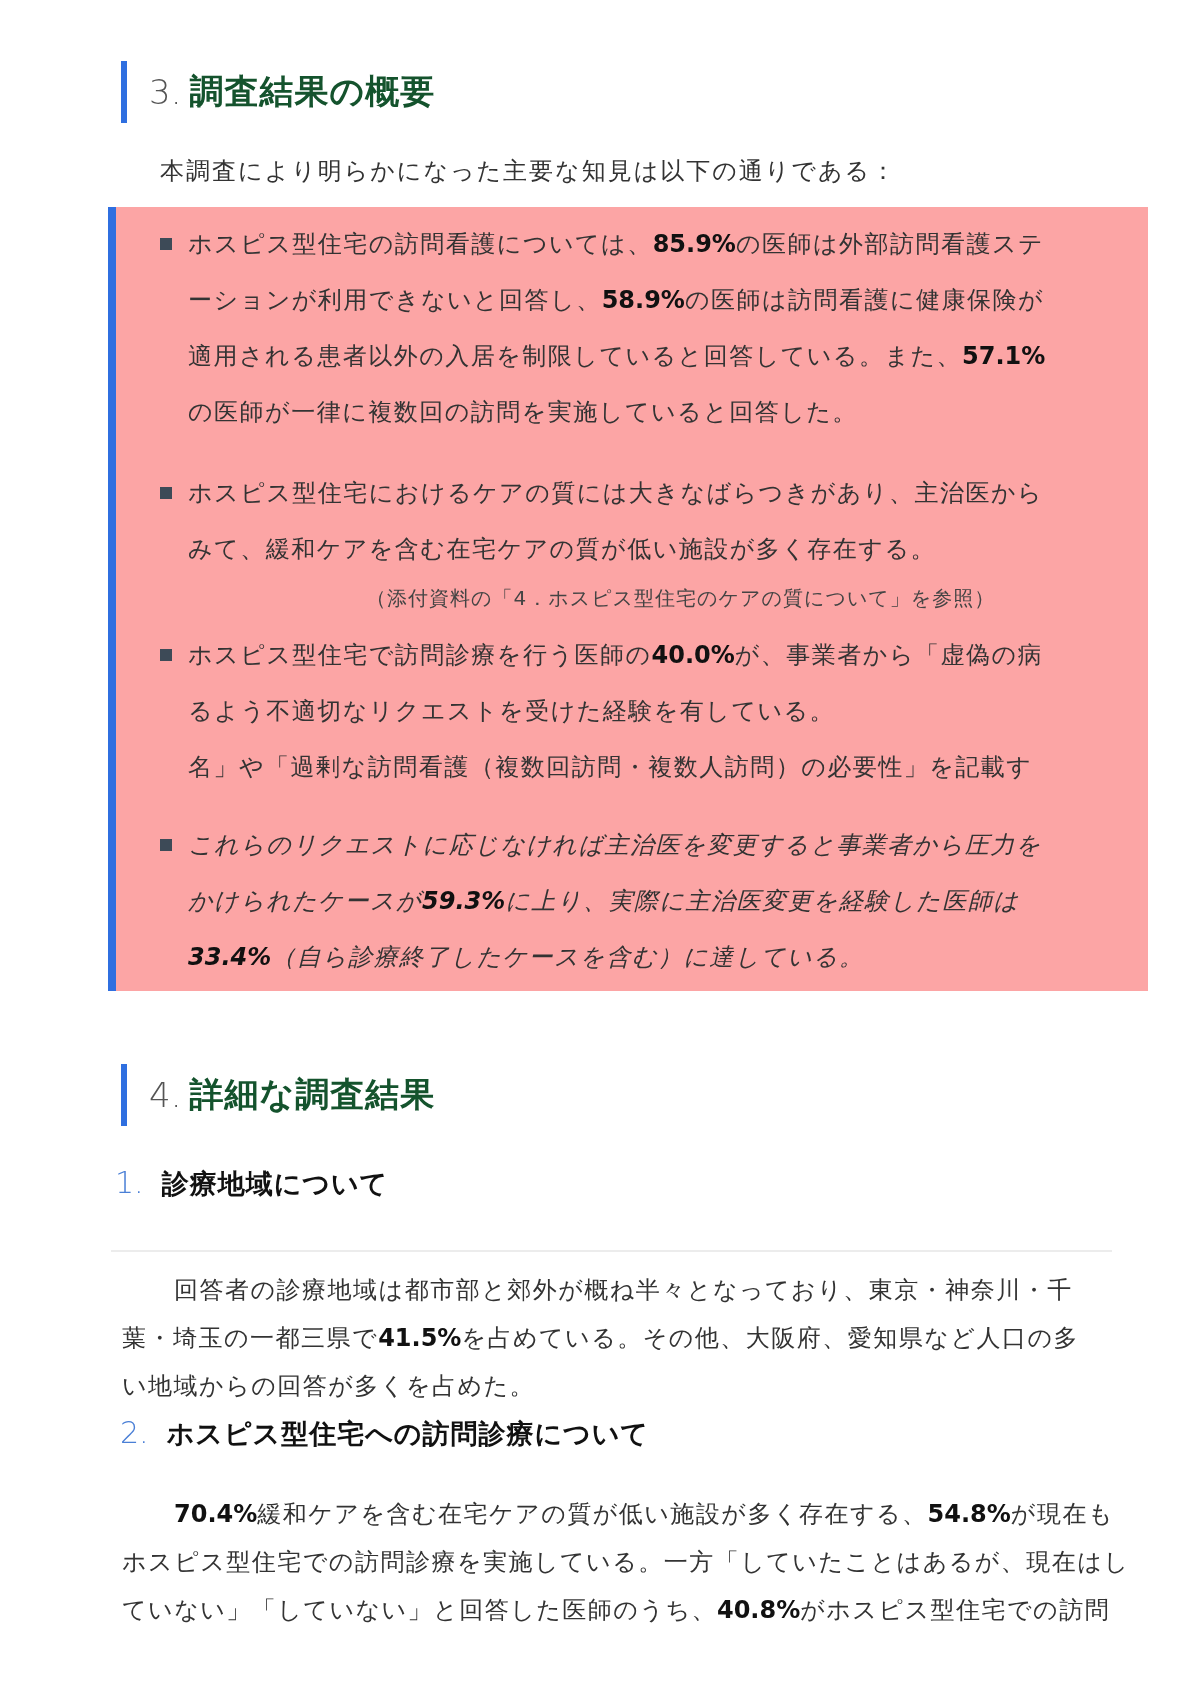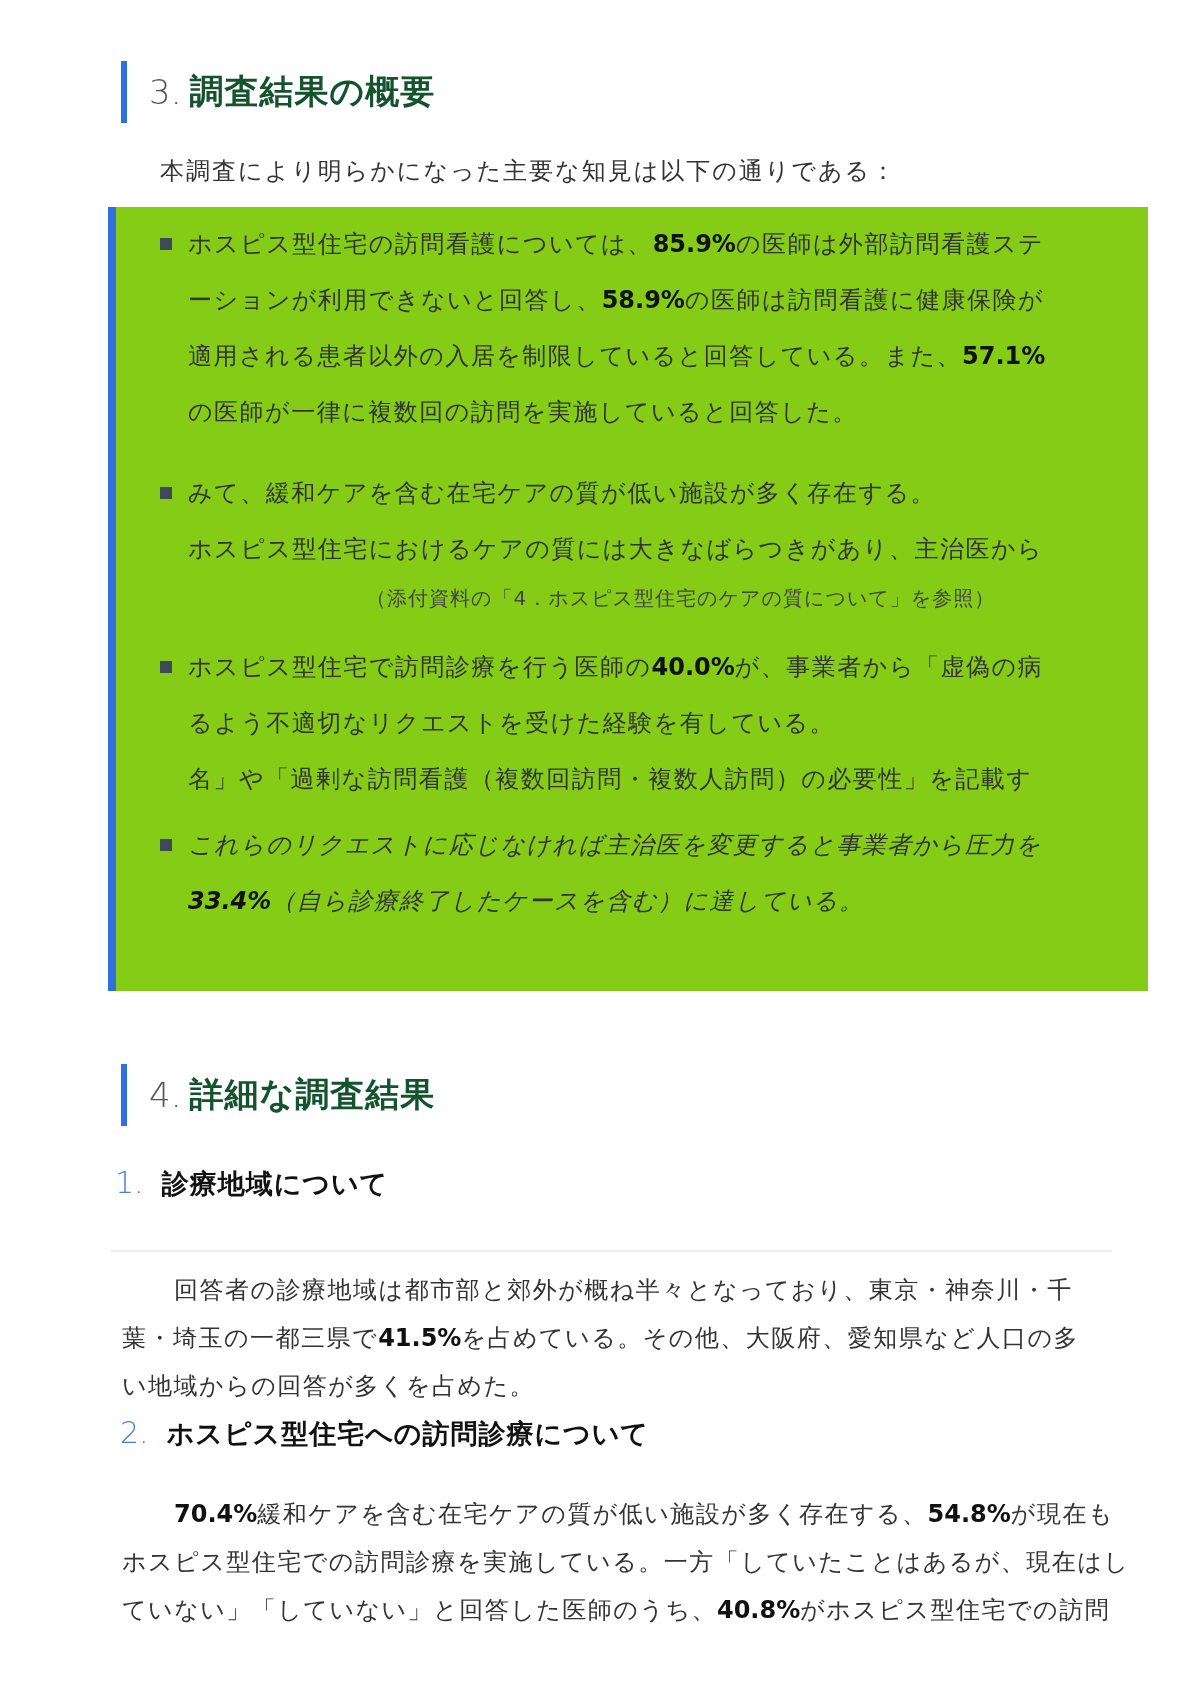--- a/index.html
+++ b/index.html
@@ -53,21 +53,21 @@
       letter-spacing: 2px;
     }
 
     
     .highlight-box {
       position: absolute;
       left: 108px;
       top: 207px;
       width: 1040px;
       height: 784px;
-      background: #84cc16;
+      background: #fca5a5;
       border-left: 8px solid #2f6fe0;
       box-sizing: border-box;
     }
     .bullet-item {
       position: absolute;
       left: 72px;
       width: 880px;
       font-size: 24px;
       line-height: 56px;
       color: #333333;
@@ -147,35 +147,36 @@
   <div class="bullet-item" style="top:9px;">
     <span class="bullet-marker"></span>
     <span class="para-line"><span>ホスピス型住宅の訪問看護については、</span><b>85.9%</b><span>の医師は外部訪問看護ステ</span></span>
     <span class="para-line"><span>ーションが利用できないと回答し、</span><b>58.9%</b><span>の医師は訪問看護に健康保険が</span></span>
     <span class="para-line"><span>適用される患者以外の入居を制限していると回答している。また、</span><b>57.1%</b><span></span></span>
     <span class="para-line"><span>の医師が一律に複数回の訪問を実施していると回答した。</span></span>
   </div>
 
   <div class="bullet-item" style="top:258px;">
     <span class="bullet-marker"></span>
+    <span class="para-line"><span>ホスピス型住宅におけるケアの質には大きなばらつきがあり、主治医から</span></span>
     <span class="para-line"><span>みて、緩和ケアを含む在宅ケアの質が低い施設が多く存在する。</span></span>
-    <span class="para-line"><span>ホスピス型住宅におけるケアの質には大きなばらつきがあり、主治医から</span></span>
   </div>
   <div class="note" style="top:378px;">（添付資料の「4．ホスピス型住宅のケアの質について」を参照）</div>
 
-  <div class="bullet-item" style="top:432px;">
+  <div class="bullet-item" style="top:420px;">
     <span class="bullet-marker"></span>
     <span class="para-line"><span>ホスピス型住宅で訪問診療を行う医師の</span><b>40.0%</b><span>が、事業者から「虚偽の病</span></span>
     <span class="para-line"><span>るよう不適切なリクエストを受けた経験を有している。</span></span>
     <span class="para-line"><span>名」や「過剰な訪問看護（複数回訪問・複数人訪問）の必要性」を記載す</span></span>
   </div>
 
   <div class="bullet-item" style="top:610px;font-style:italic;">
     <span class="bullet-marker"></span>
     <span class="para-line"><span>これらのリクエストに応じなければ主治医を変更すると事業者から圧力を</span></span>
+    <span class="para-line"><span>かけられたケースが</span><b>59.3%</b><span>に上り、実際に主治医変更を経験した医師は</span></span>
     <span class="para-line"><b>33.4%</b><span>（自ら診療終了したケースを含む）に達している。</span></span>
   </div>
 </div>
 
 <div class="section-heading" style="top:1064px;">
   <div class="section-bar"></div>
   <span class="section-num">4.</span>
   <span class="section-title">詳細な調査結果</span>
 </div>
 

